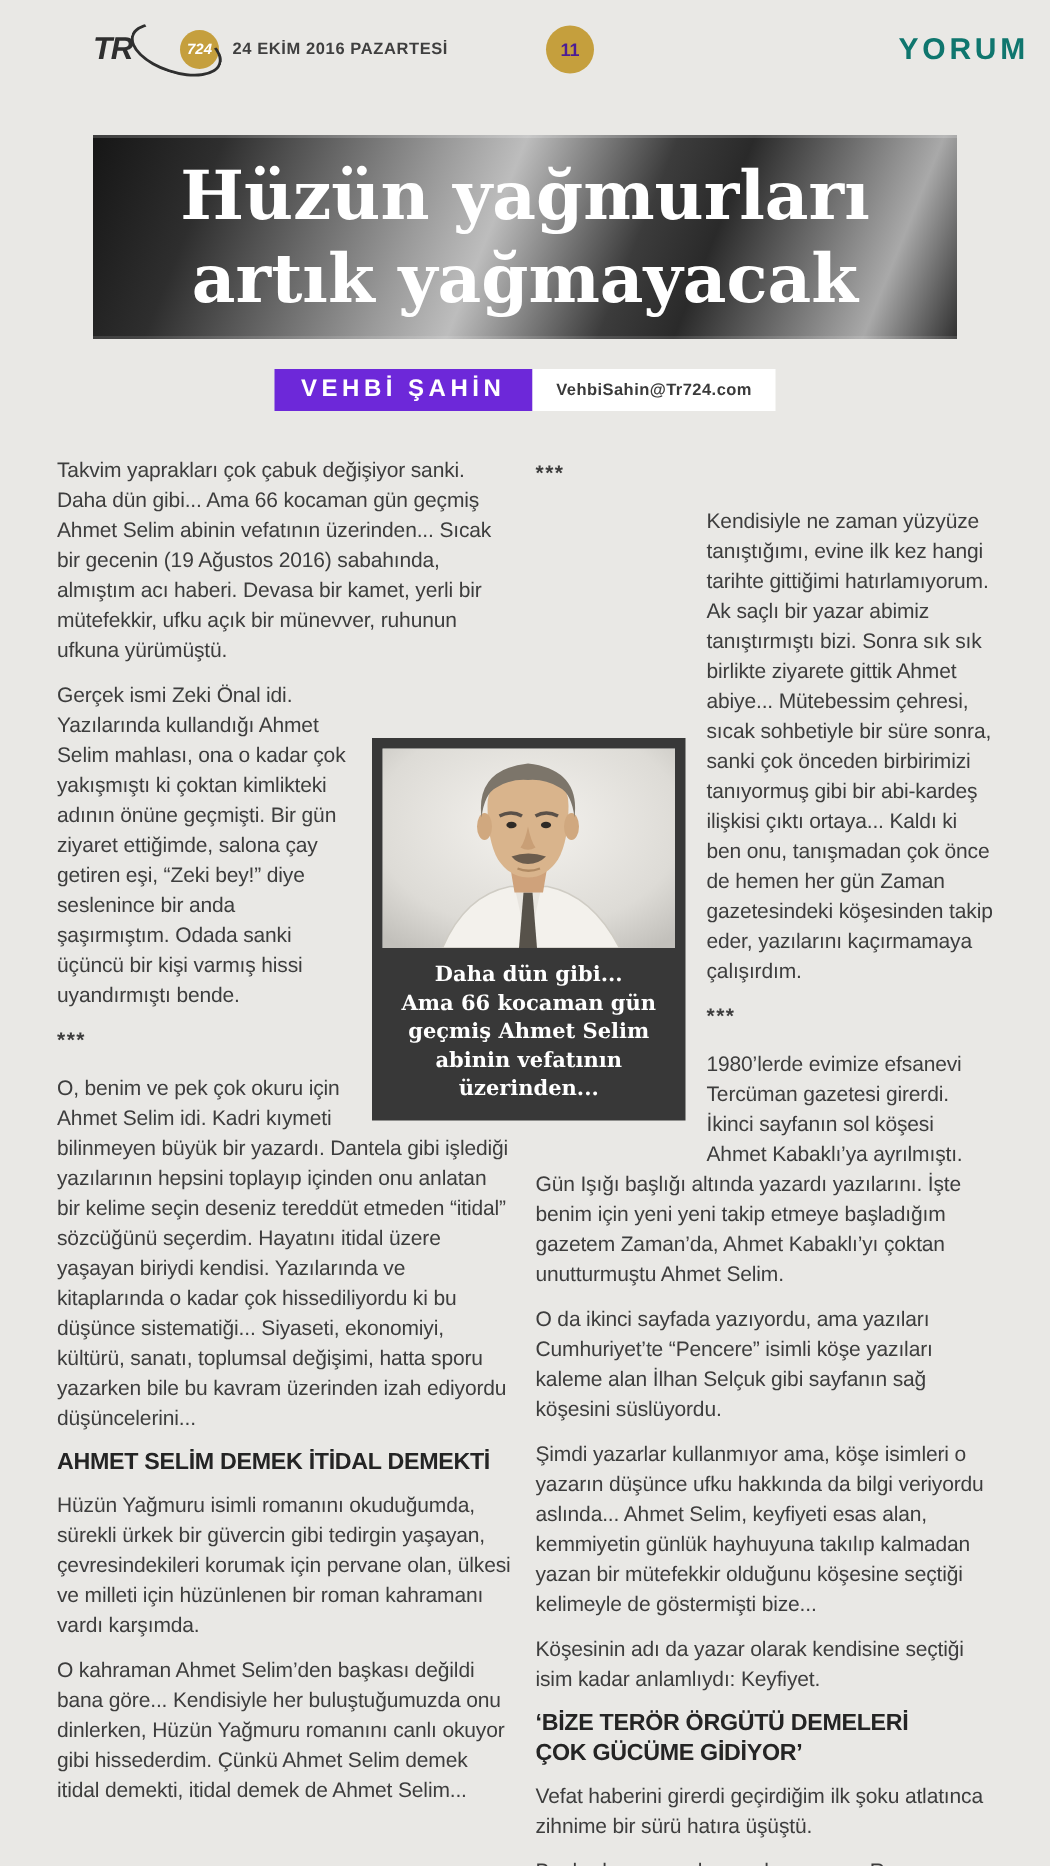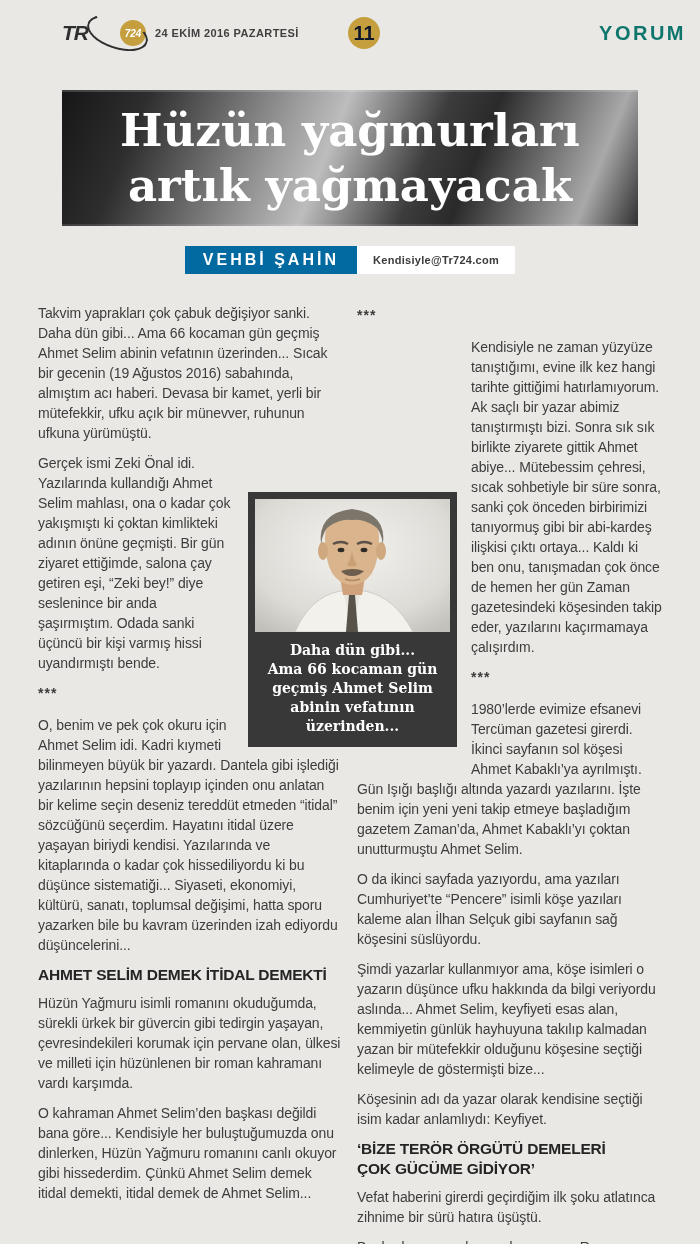--- a/index.html
+++ b/index.html
@@ -10,37 +10,37 @@
   .masthead{position:absolute;left:0;top:0;width:700px;height:60px;margin-left:24px;}
   .brand{position:absolute;left:38px;top:20px;display:flex;align-items:center;gap:9px;}
   .brand-mark{display:flex;align-items:center;}
   .brand-tr{font-size:21px;font-weight:bold;font-style:italic;color:#2f2f2f;letter-spacing:-1px;}
   .brand-ball-wrap{position:relative;margin-left:1px;padding-left:31px;}
   .brand-ball{width:26px;height:26px;border-radius:50%;background:#c59f3d;color:#fff;
     display:flex;align-items:center;justify-content:center;font-size:10px;font-weight:bold;font-style:italic;}
   .brand-ring{position:absolute;inset:-3px;border-radius:50%;border:2.5px solid #2f2f2f;
     border-top-color:transparent;transform:rotate(18deg);}
   .brand-date{font-size:11px;font-weight:bold;color:#3f3f3f;letter-spacing:.4px;}
-  .page-badge{position:absolute;left:324px;top:17px;width:32px;height:32px;border-radius:50%;
-    background:#c59f3d;color:#0f172a;display:flex;align-items:center;justify-content:center;
-    font-size:20px;font-weight:bold;}
+  .page-badge{position:absolute;left:340px;top:17px;width:32px;height:32px;border-radius:50%;
+    background:#c59f3d;color:#4c1d95;display:flex;align-items:center;justify-content:center;
+    font-size:12px;font-weight:bold;}
   .section-label{position:absolute;right:38px;top:22px;font-size:20px;font-weight:bold;
     color:#0f766e;letter-spacing:2.5px;}
 
   
   .banner{position:absolute;left:62px;top:90px;width:576px;height:136px;
     background:linear-gradient(112deg,#161616 0%,#2e2e2e 14%,#9b9b9b 38%,#bdbdbd 46%,#3c3c3c 62%,#2a2a2a 70%,#a9a9a9 90%,#303030 100%);
     box-shadow:inset 0 2px 0 rgba(255,255,255,.18), inset 0 -2px 0 rgba(255,255,255,.12);
     display:flex;flex-direction:column;align-items:center;justify-content:center;}
   .banner h1{margin:0;text-align:center;color:#fff;font-family:"DejaVu Serif",serif;
     font-weight:bold;font-size:45px;line-height:55px;letter-spacing:0;}
 
   
   .byline{position:absolute;left:0;top:246px;width:700px;display:flex;justify-content:center;}
-  .byline-author{background:#0369a1;color:#fff;height:28px;display:flex;align-items:center;
+  .byline-author{background:#6d28d9;color:#fff;height:28px;display:flex;align-items:center;
     padding:0 18px;font-size:16px;font-weight:bold;letter-spacing:3px;}
   .byline-email{background:#fff;color:#3a3a3a;height:28px;display:flex;align-items:center;
     padding:0 16px;font-size:11px;font-weight:bold;letter-spacing:.3px;}
 
   
   .article{position:absolute;left:38px;top:303px;width:624px;display:flex;gap:14px;}
   .col{width:305px;color:#3d3d3d;font-size:14px;line-height:20px;letter-spacing:-0.1px;}
   .para{margin:0 0 10px;}
   .sep{margin:2px 0 12px;font-weight:bold;letter-spacing:1px;color:#3d3d3d;}
   .subhead{margin:4px 0 8px;font-size:15.5px;line-height:20px;font-weight:bold;color:#242424;
@@ -75,21 +75,21 @@
     <div class="page-badge">11</div>
     <div class="section-label">YORUM</div>
   </div>
 
   <div class="banner">
     <h1><span>Hüzün yağmurları</span><br><span>artık yağmayacak</span></h1>
   </div>
 
   <div class="byline">
     <div class="byline-author">VEHBİ ŞAHİN</div>
-    <div class="byline-email">Kendisiyle@Tr724.com</div>
+    <div class="byline-email">VehbiSahin@Tr724.com</div>
   </div>
 
   <div class="article">
 
     <div class="col">
       <p class="para">Takvim yaprakları çok çabuk değişiyor sanki. Daha dün gibi... Ama 66 kocaman gün geçmiş Ahmet Selim abinin vefatının üzerinden... Sıcak bir gecenin (19 Ağustos 2016) sabahında, almıştım acı haberi. Devasa bir kamet, yerli bir mütefekkir, ufku açık bir münevver, ruhunun ufkuna yürümüştü.</p>
       <p class="para"><span class="float-spacer right"></span><span>Gerçek ismi Zeki Önal idi. Yazılarında kullandığı Ahmet Selim mahlası, ona o kadar çok yakışmıştı ki çoktan kimlikteki adının önüne geçmişti. Bir gün ziyaret ettiğimde, salona çay getiren eşi, “Zeki bey!” diye seslenince bir anda şaşırmıştım. Odada sanki üçüncü bir kişi varmış hissi uyandırmıştı bende.</span></p>
       <div class="sep">***</div>
       <p class="para">O, benim ve pek çok okuru için Ahmet Selim idi. Kadri kıymeti bilinmeyen büyük bir yazardı. Dantela gibi işlediği yazılarının hepsini toplayıp içinden onu anlatan bir kelime seçin deseniz tereddüt etmeden “itidal” sözcüğünü seçerdim. Hayatını itidal üzere yaşayan biriydi kendisi. Yazılarında ve kitaplarında o kadar çok hissediliyordu ki bu düşünce sistematiği... Siyaseti, ekonomiyi, kültürü, sanatı, toplumsal değişimi, hatta sporu yazarken bile bu kavram üzerinden izah ediyordu düşüncelerini...</p>
       <h3 class="subhead">AHMET SELİM DEMEK İTİDAL DEMEKTİ</h3>

